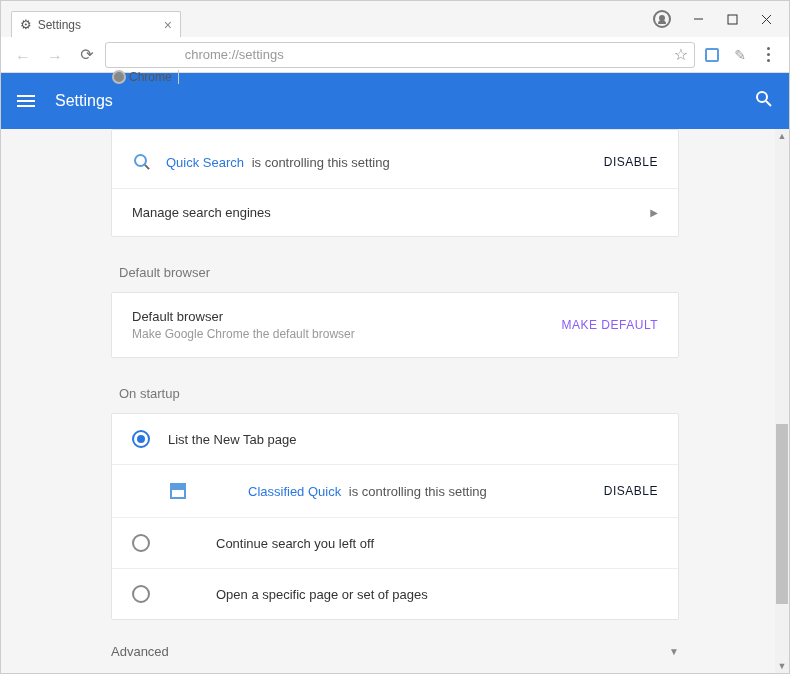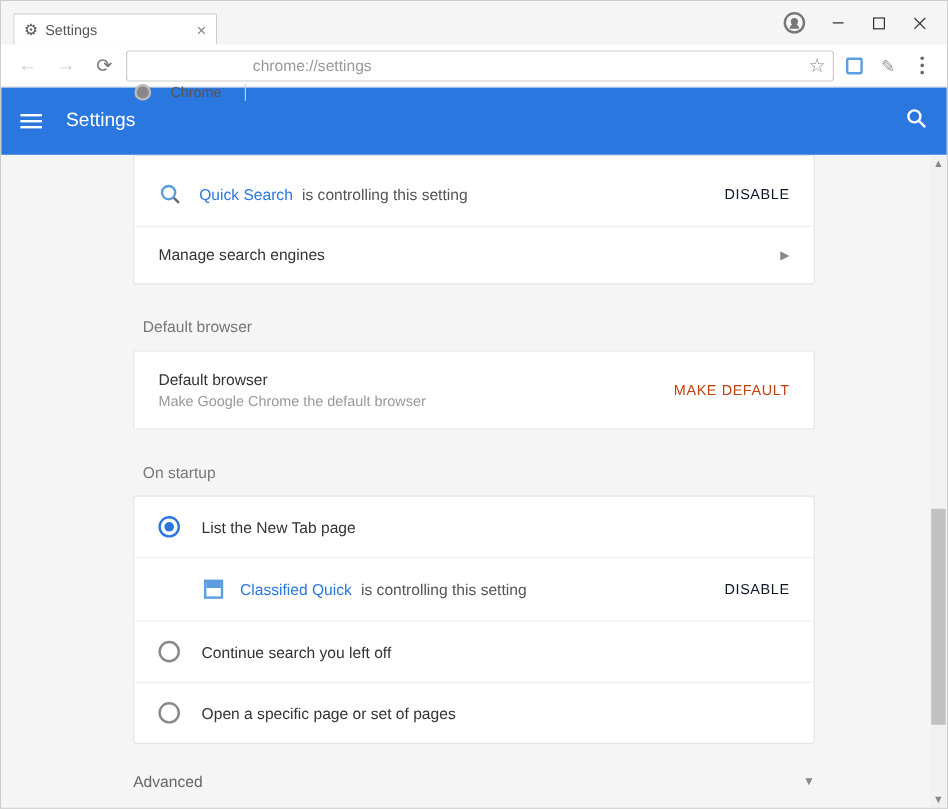--- a/index.html
+++ b/index.html
@@ -107,21 +107,21 @@
   border-radius: 3px;
   display: flex;
   align-items: center;
   padding: 0 6px;
   font-size: 13px;
   gap: 6px;
 }
 .omnibox .chrome-badge {
   display: flex;
   align-items: center;
-  gap: 16px;
+  gap: 3px;
   color: #555;
   font-size: 12px;
   margin-top: 44px;
 }
 .chrome-circle {
   width: 14px; height: 14px;
   border-radius: 50%;
   background: #888;
   border: 2px solid #bbb;
 }
@@ -220,21 +220,21 @@
   border-radius: 2px;
 }
 .card-row {
   padding: 16px 20px;
   display: flex;
   align-items: center;
   font-size: 13px;
   color: #333;
   position: relative;
 }
-.card-row + .card-row { border-top: 1px solid #eee; }
+.card-row + .card-row { border-top: 1px solid #eee; gap: 48px; }
 .row-icon {
   width: 20px; height: 20px;
   margin-right: 14px;
   display: flex;
   align-items: center;
   justify-content: center;
   flex-shrink: 0;
 }
 .magnifier-icon {
   width: 16px; height: 16px;
@@ -281,21 +281,21 @@
   margin-top: 8px;
 }
 .subtext {
   color: #999;
   font-size: 12px;
   margin-top: 3px;
 }
 .two-line { display: flex; flex-direction: column; }
 .make-default-btn {
   margin-left: auto;
-  color: #c2410c;
+  color: #8b5cf6;
   font-size: 12px;
   letter-spacing: 0.5px;
 }
 .radio {
   width: 18px; height: 18px;
   border: 2px solid #888;
   border-radius: 50%;
   margin-right: 18px;
   display: flex;
   align-items: center;

